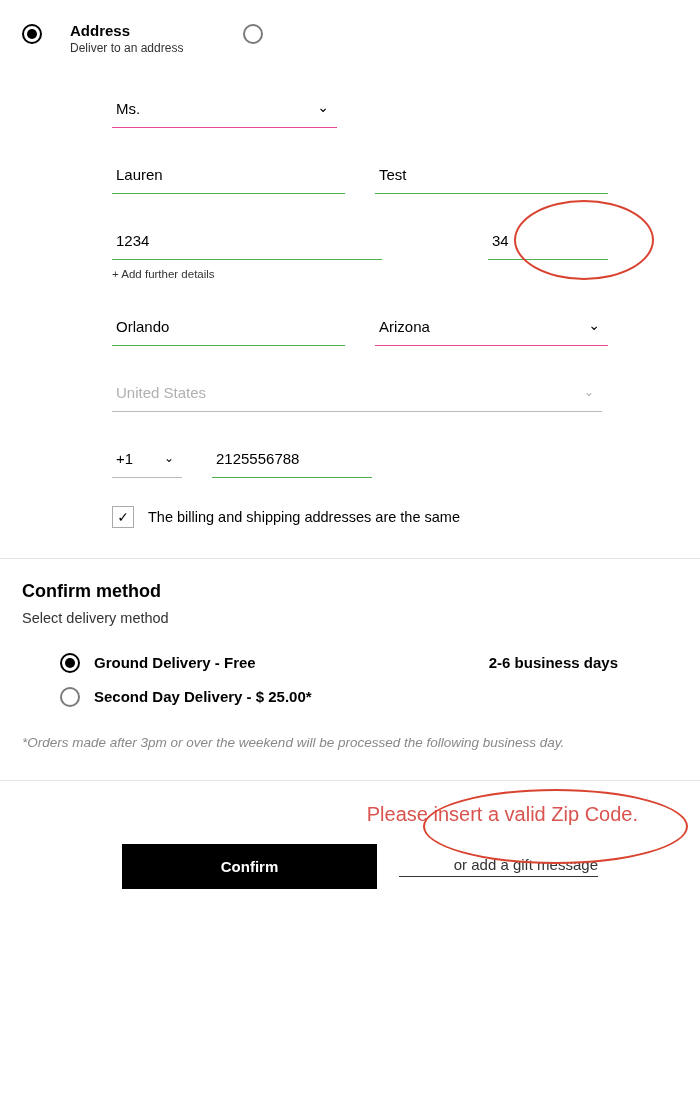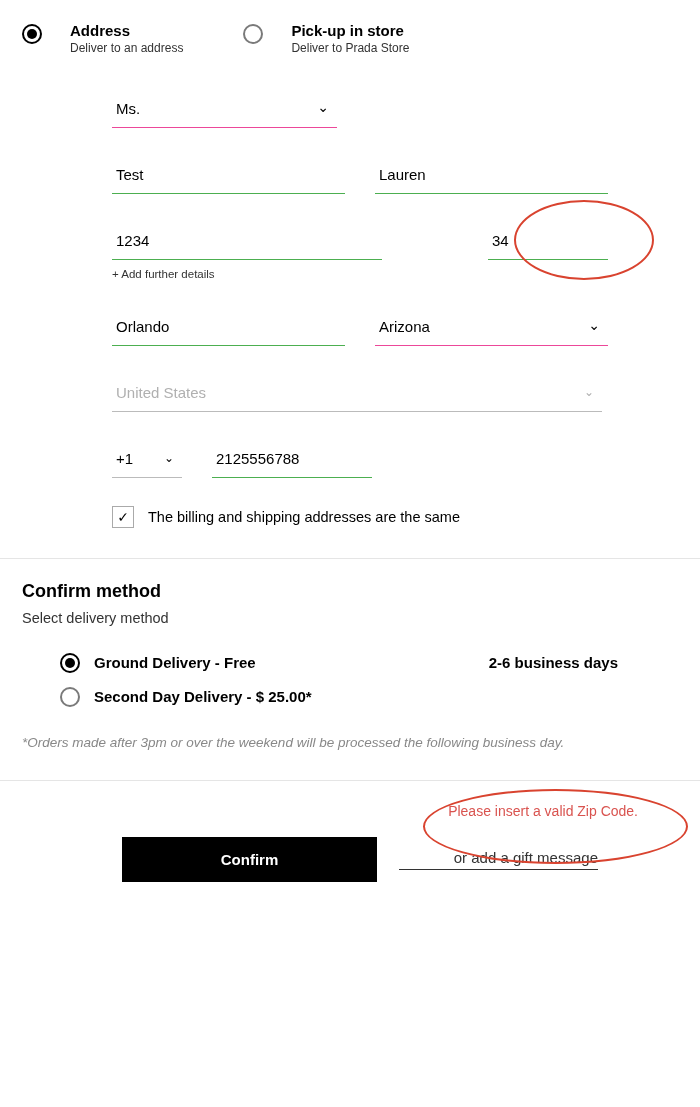--- a/index.html
+++ b/index.html
@@ -66,21 +66,21 @@
   .ship-title { font-weight: 700; font-size: 18px; margin-bottom: 8px; }
   .ship-sub { font-size: 14.5px; color: #333; margin-bottom: 25px; }
   .ship-opts { padding-left: 38px; }
   .ship-row { display: flex; align-items: center; margin-bottom: 12px; }
   .ship-radio { margin-right: 14px; flex-shrink: 0; }
   .ship-label { font-weight: 700; font-size: 15px; flex: 1; }
   .ship-eta { font-weight: 700; font-size: 15px; margin-right: 60px; }
   .note { font-size: 13.5px; color: #888; font-style: italic; margin-top: 28px; }
 
   
-  .err { color: #d9534f; text-align: right; font-size: 14px; padding-right: 40px; margin-bottom: 18px; }
+  .err { color: #d9534f; text-align: right; font-size: 20px; padding-right: 40px; margin-bottom: 18px; }
   .confirm-row { display: flex; align-items: center; gap: 22px; padding-left: 100px; padding-right: 80px; }
   .btn-confirm {
     background: #000; color: #fff; border: none; padding: 14px 0;
     width: 255px; font-size: 15px; font-weight: 600; cursor: pointer;
   }
   .gift-link {
     font-size: 15px; color: #333; border-bottom: 1px solid #333; padding-bottom: 3px;
     cursor: pointer; flex: 1; text-align: right;
   }
 
@@ -99,42 +99,38 @@
       <span class="radio-outer">
           <span class="radio-inner"></span>
         </span>
       <div>
         <div class="radio-label-main">Address</div>
         <div class="radio-label-sub">Deliver to an address</div>
       </div>
     </div>
     <div class="radio-opt">
       <span class="radio-outer unsel"></span>
-      <div>
-        <div class="radio-label-main">Pick-up in store</div>
-        <div class="radio-label-sub">Deliver to Prada Store</div>
-      </div>
     </div>
   </div>
 
   <div class="form-area">
 
     <div class="row">
       <div class="field w-title">
         <input class="input" readonly="" value="Ms." style="">
         <span class="select-caret lg">⌄</span>
       </div>
     </div>
 
     <div class="row">
       <div class="field w-f">
+        <input class="input valid" value="Lauren" style="">
+      </div>
+      <div class="field w-f">
         <input class="input valid" value="Test" style="">
-      </div>
-      <div class="field w-f">
-        <input class="input valid" value="Lauren" style="">
       </div>
     </div>
 
     <div class="row" style="position:relative;">
       <div class="field w-street">
         <input class="input valid" value="1234" style="">
       </div>
       <div class="field w-num" style="margin-left:auto;">
         <input class="input valid" value="34" style="">
       </div>

